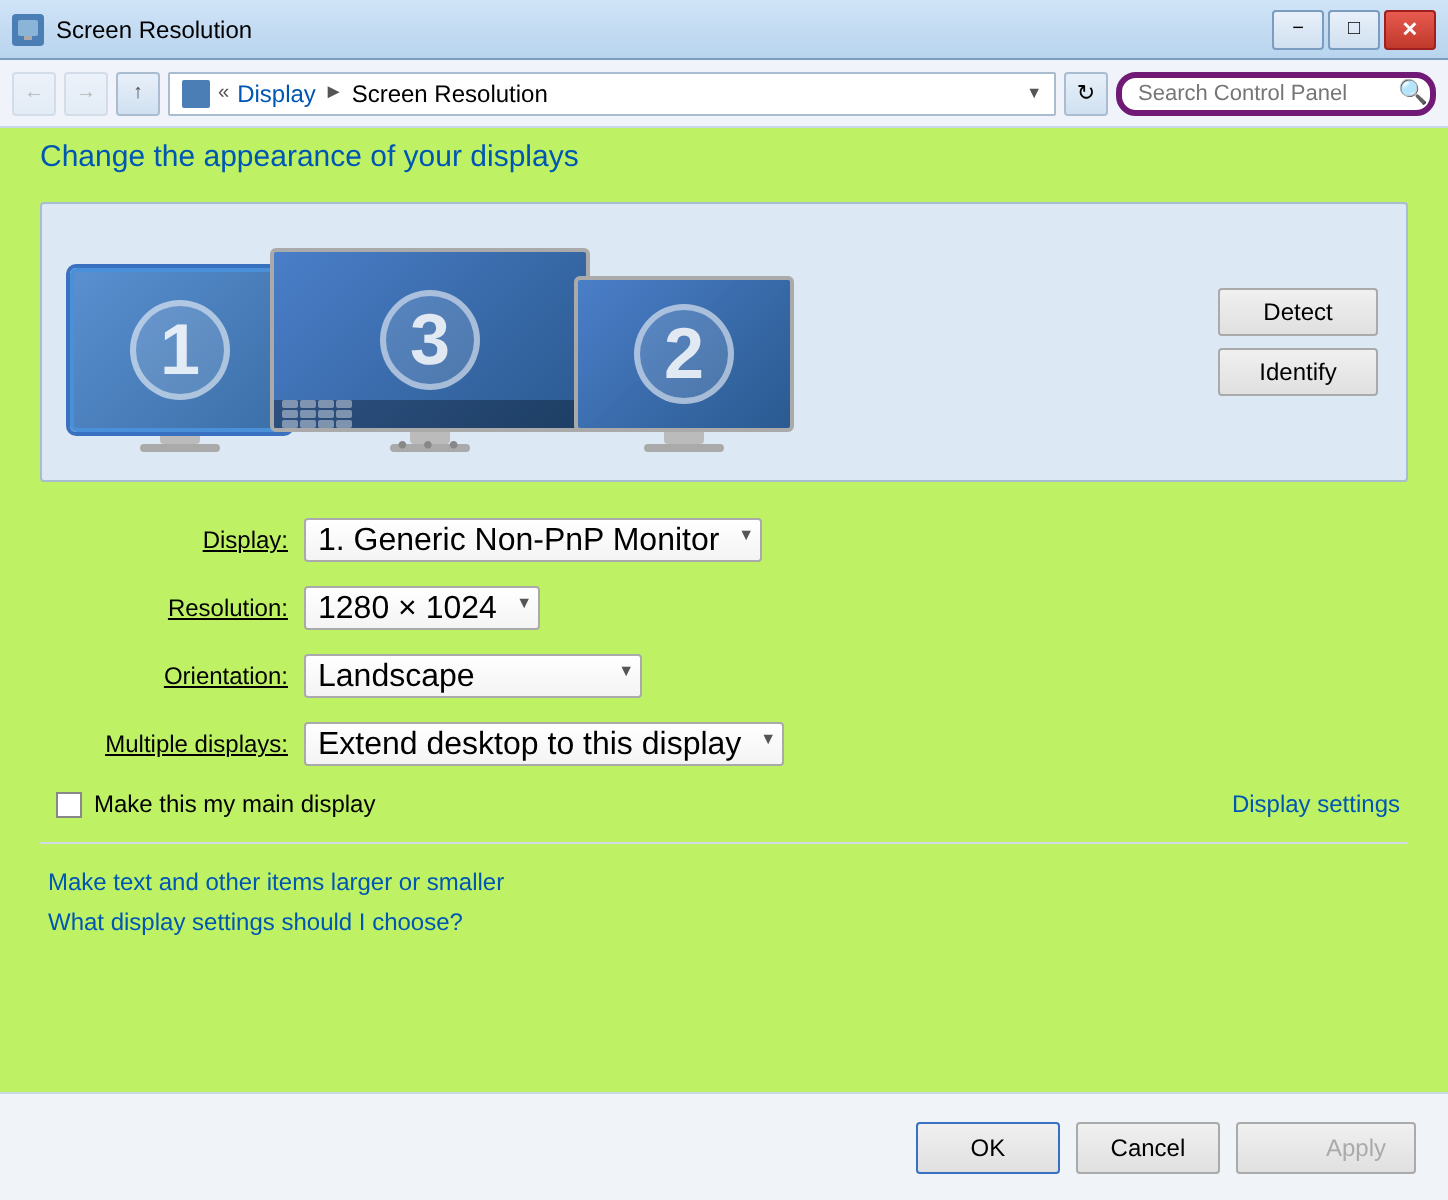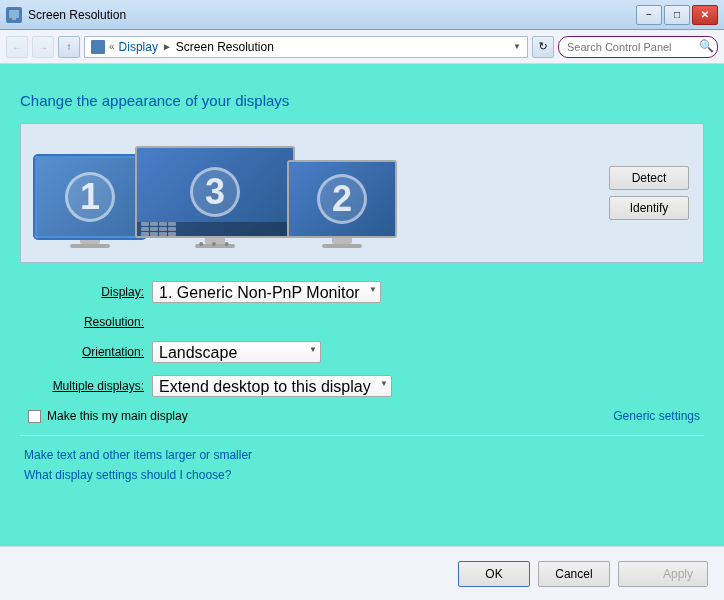--- a/index.html
+++ b/index.html
@@ -125,40 +125,40 @@
       justify-content: center;
       font-size: 11px;
     }
     .search-wrap {
       position: relative;
       width: 160px;
     }
     .search-wrap input {
       width: 100%;
       height: 22px;
-      border: 1px solid #701a75;
+      border: 3px solid #701a75;
       border-radius: 10px;
       padding: 0 24px 0 8px;
       font-size: 11px;
       color: #888;
       outline: none;
     }
     .search-icon-btn {
       position: absolute;
       right: 4px;
       top: 3px;
       font-size: 12px;
       color: #888;
       cursor: pointer;
     }
 
     
     .main {
-      background: #5eead4;
-      padding: 28px 20px;
+      background: #bef264;
+      padding: 6px 20px;
       height: calc(600px - 30px - 34px - 54px);
       overflow-y: auto;
     }
     .section-title {
       color: #0056b3;
       font-size: 15px;
       font-weight: normal;
       margin-bottom: 14px;
     }
 
@@ -523,20 +523,27 @@
       <span class="setting-label">Display:</span>
       <div class="select-wrap">
         <select>
           <option>1. Generic Non-PnP Monitor</option>
         </select>
       </div>
     </div>
 
     <div class="setting-row">
       <span class="setting-label">Resolution:</span>
+      <div class="select-wrap">
+        <select>
+          <option>1280 × 1024</option>
+          <option>1920 × 1080</option>
+          <option>1024 × 768</option>
+        </select>
+      </div>
     </div>
 
     <div class="setting-row">
       <span class="setting-label">Orientation:</span>
       <div class="select-wrap">
         <select>
           <option>Landscape</option>
           <option>Portrait</option>
           <option>Landscape (flipped)</option>
           <option>Portrait (flipped)</option>
@@ -554,21 +561,21 @@
           <option>Show desktop only on 2</option>
         </select>
       </div>
     </div>
 
     <div class="checkbox-row">
       <div class="checkbox-left">
         <div class="win-checkbox"></div>
         <span>Make this my main display</span>
       </div>
-      <a class="adv-link">Generic settings</a>
+      <a class="adv-link">Display settings</a>
     </div>
   </div>
 
   <div class="divider"></div>
 
   <div class="links-section">
     <a class="content-link">Make text and other items larger or smaller</a>
     <a class="content-link">What display settings should I choose?</a>
   </div>
 </div>

